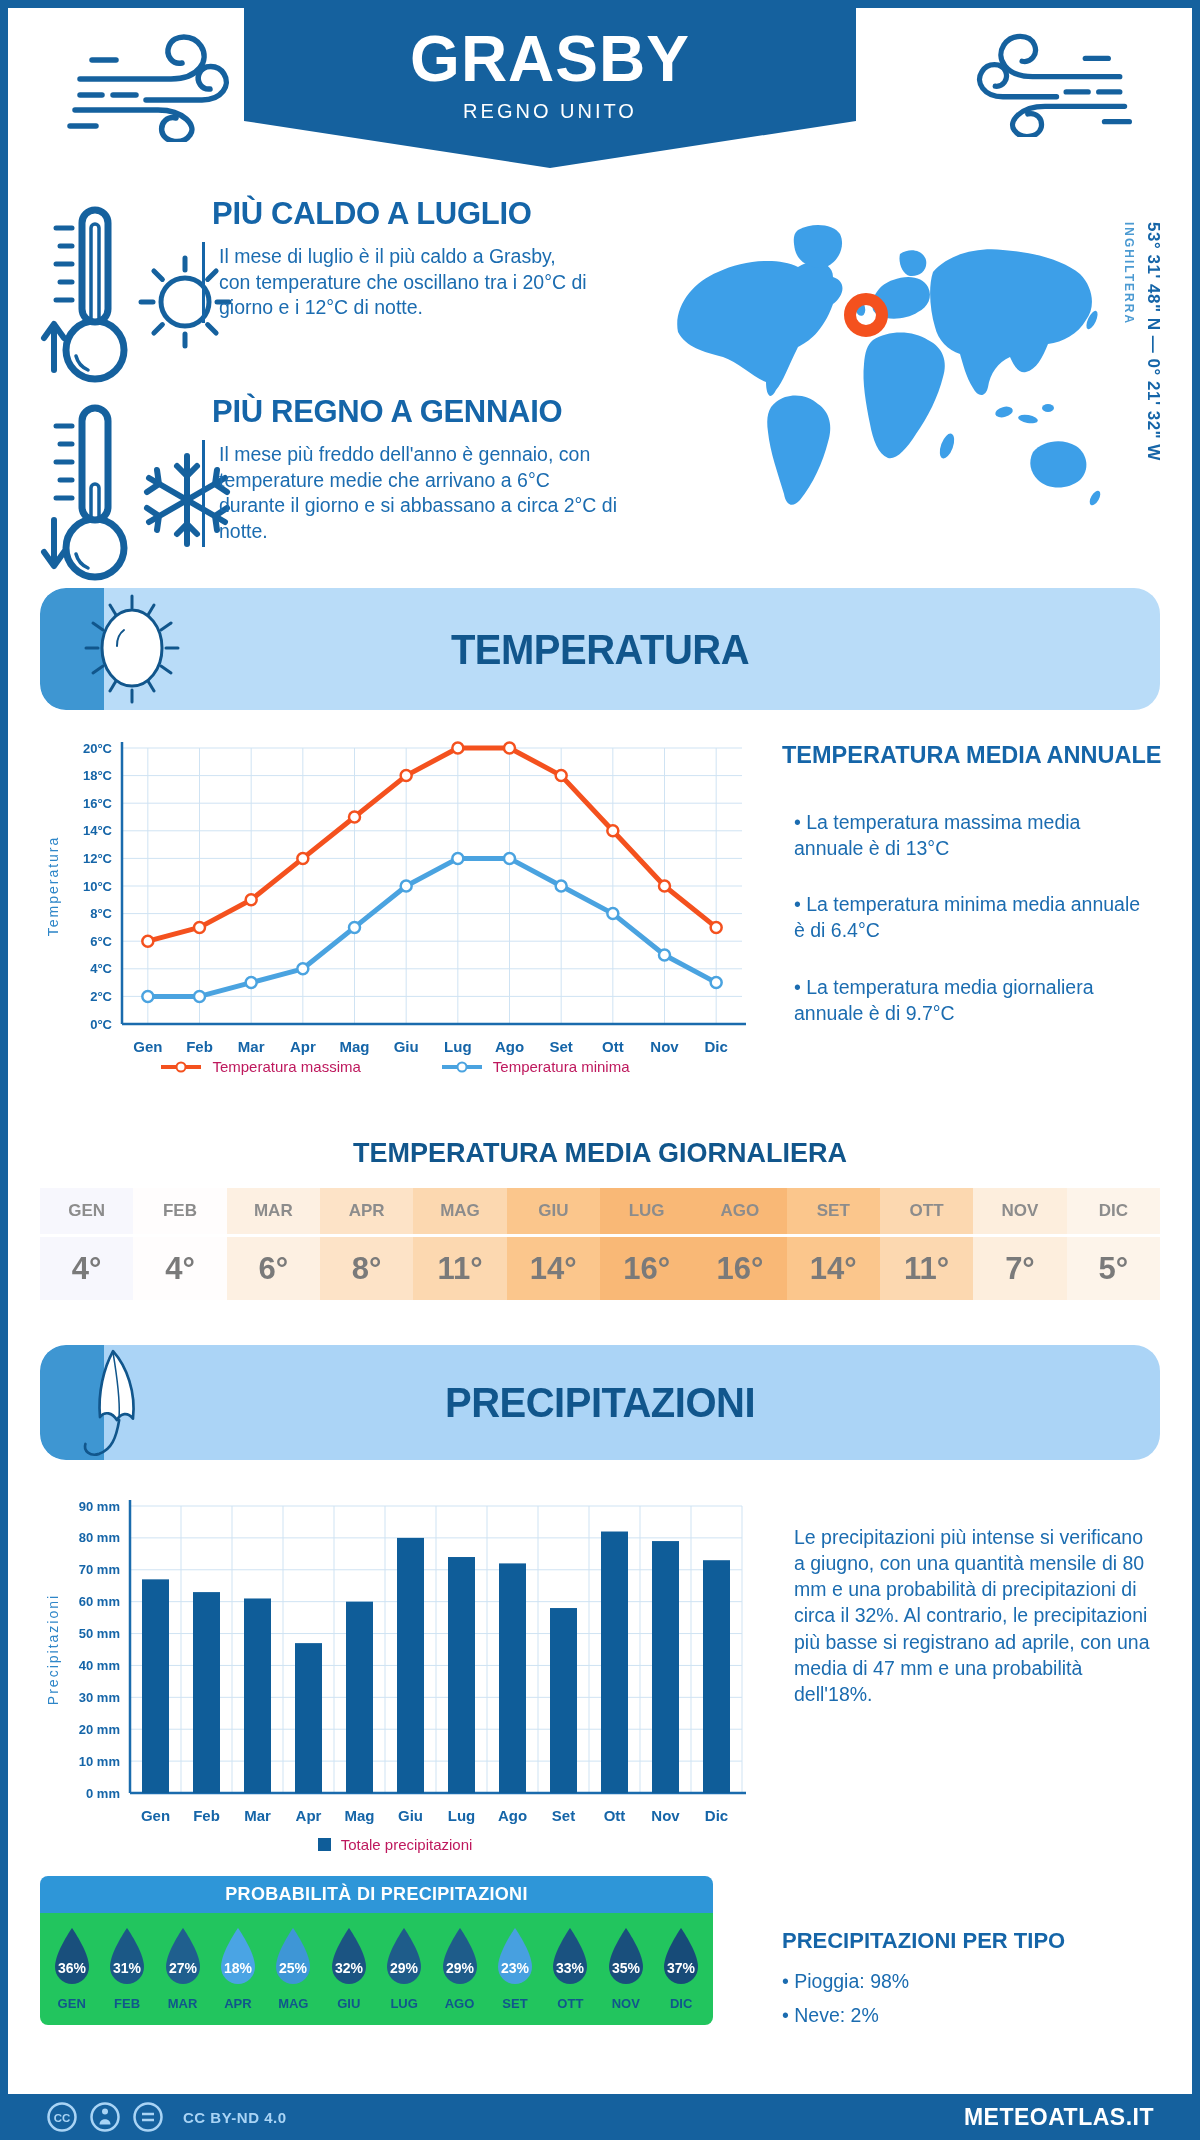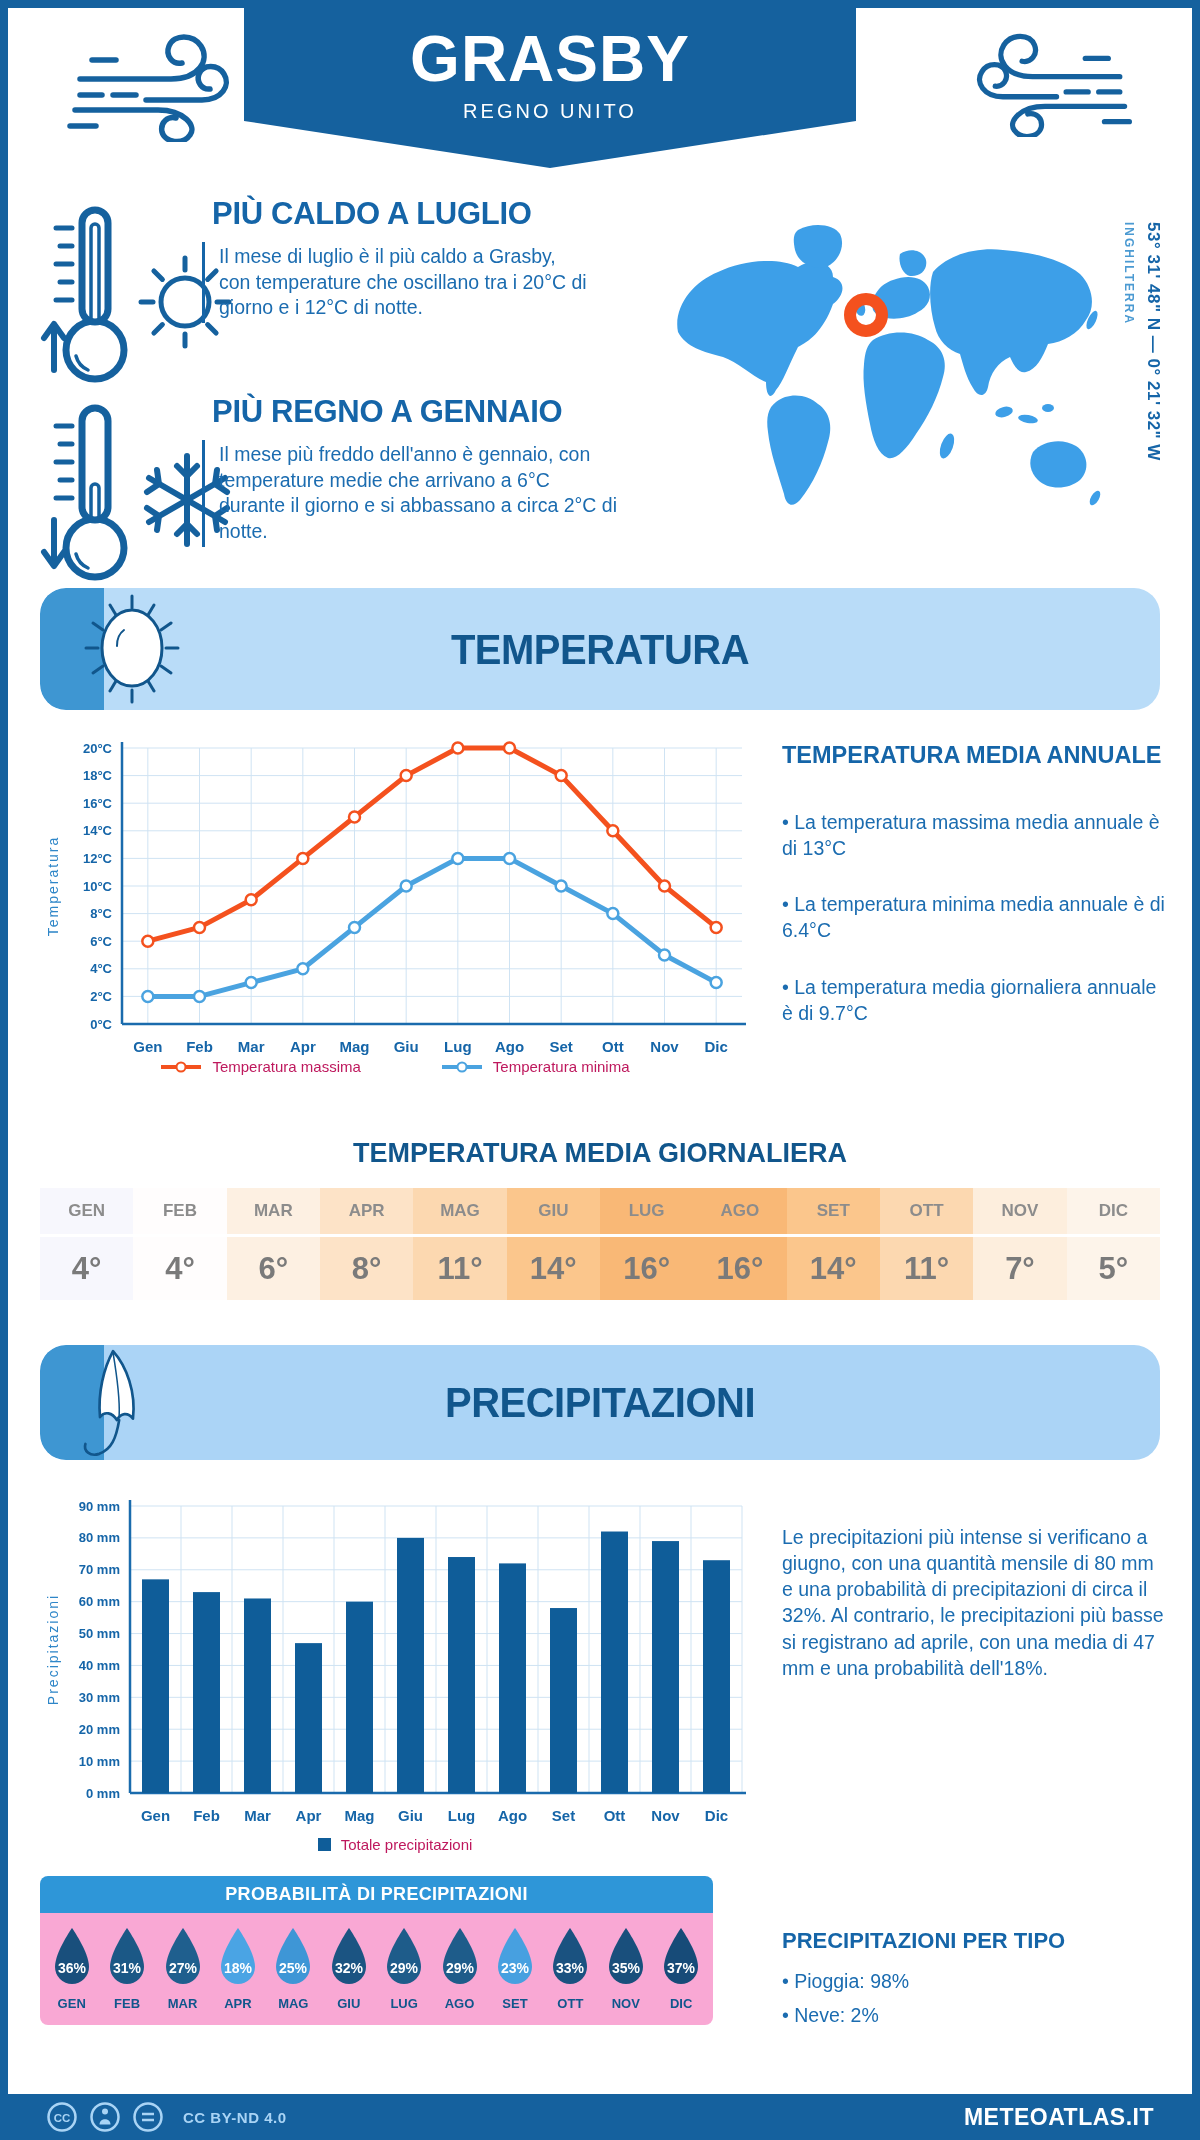--- a/index.html
+++ b/index.html
@@ -36,27 +36,27 @@
 
   
   .tbl-title{left:0;right:0;text-align:center;font-size:27px;font-weight:800;color:#11568c;transform:scaleY(1.05);}
   .daily{display:flex;width:1120px;}
   .daily .col{flex:1;text-align:center;}
   .daily .m{height:46px;line-height:46px;font-size:17px;font-weight:700;color:#8c8c8c;border-bottom:3px solid #fff;}
   .daily .v{height:63px;line-height:63px;font-size:31px;font-weight:600;color:#7a7a7a;}
 
   
   .panel-h{font-size:23.5px;font-weight:800;color:#1565a8;margin:0 0 28px;}
-  .panel-p{font-size:19.5px;line-height:1.34;color:#1b6cb0;margin:0 0 24px;}
+  .panel-p{font-size:19.5px;line-height:1.34;color:#1b6cb0;margin:0 12px 24px;}
 
   
   .prob{width:673px;}
   .prob-h{height:37px;line-height:37px;background:#2e96d8;color:#fff;text-align:center;font-size:18px;font-weight:800;
           border-radius:8px 8px 0 0;letter-spacing:.3px;}
-  .prob-b{background:#f9a8d4;border-radius:0 0 8px 8px;display:flex;justify-content:space-around;padding:12px 4px 14px;}
+  .prob-b{background:#22c55e;border-radius:0 0 8px 8px;display:flex;justify-content:space-around;padding:12px 4px 14px;}
   .dropcell{text-align:center;width:52px;}
   .dropcell .mon{font-size:13px;font-weight:800;color:#11568c;margin-top:3px;}
 
   
   .footer{left:0;right:0;bottom:0;height:46px;background:#15619e;display:flex;align-items:center;padding:0 46px;box-sizing:border-box;}
   .cc-group{display:flex;align-items:center;gap:11px;}
   .cc-label{font-size:15px;font-weight:800;color:#a9d4f5;letter-spacing:.5px;margin-left:8px;}
   .brand{margin-left:auto;font-size:23px;font-weight:800;color:#fff;letter-spacing:.5px;}
 
   svg text{font-family:"Liberation Sans","DejaVu Sans",sans-serif;}

